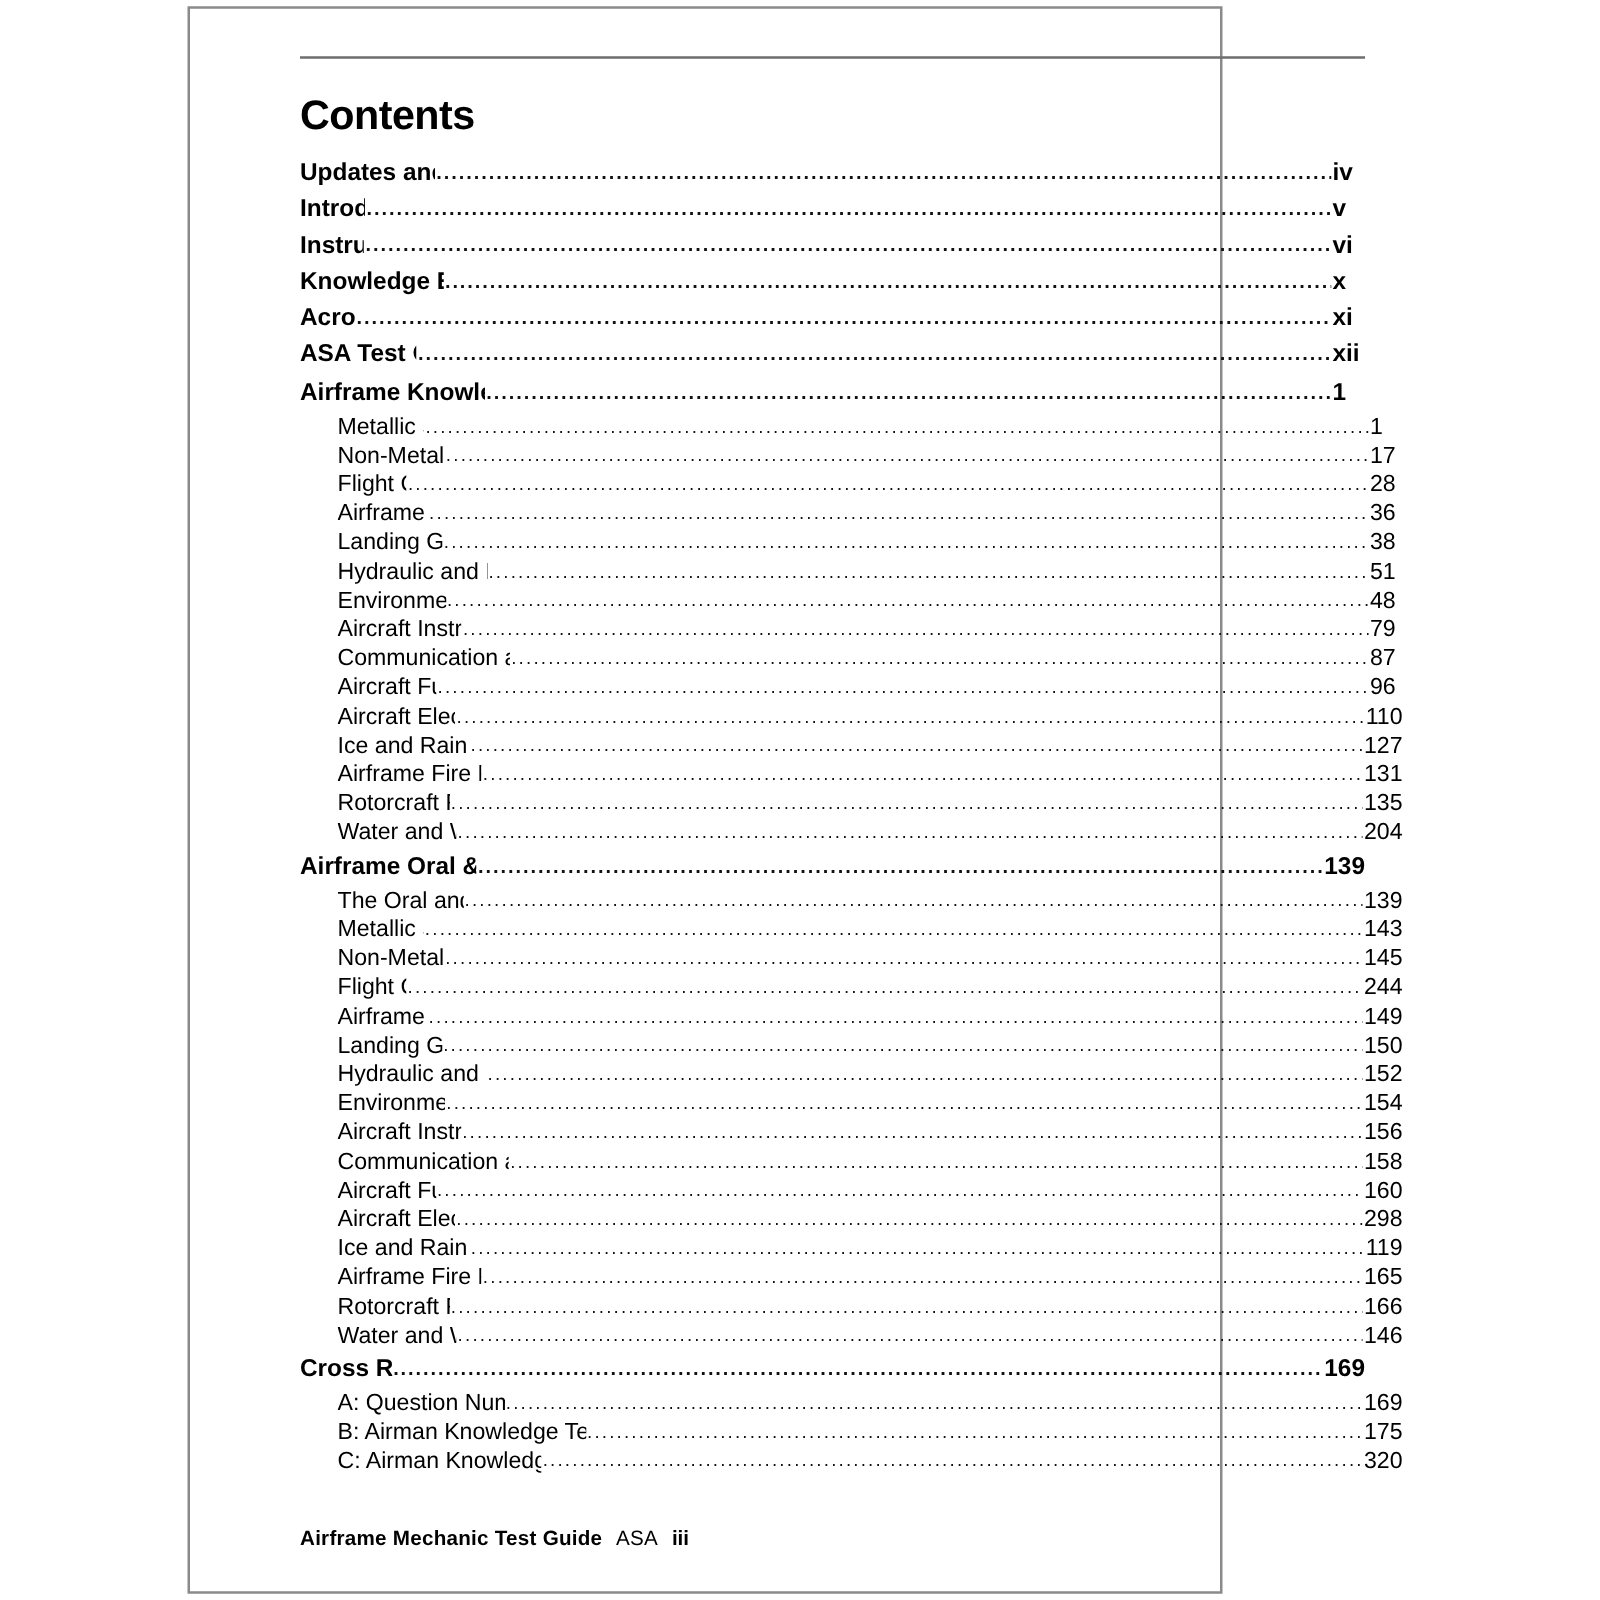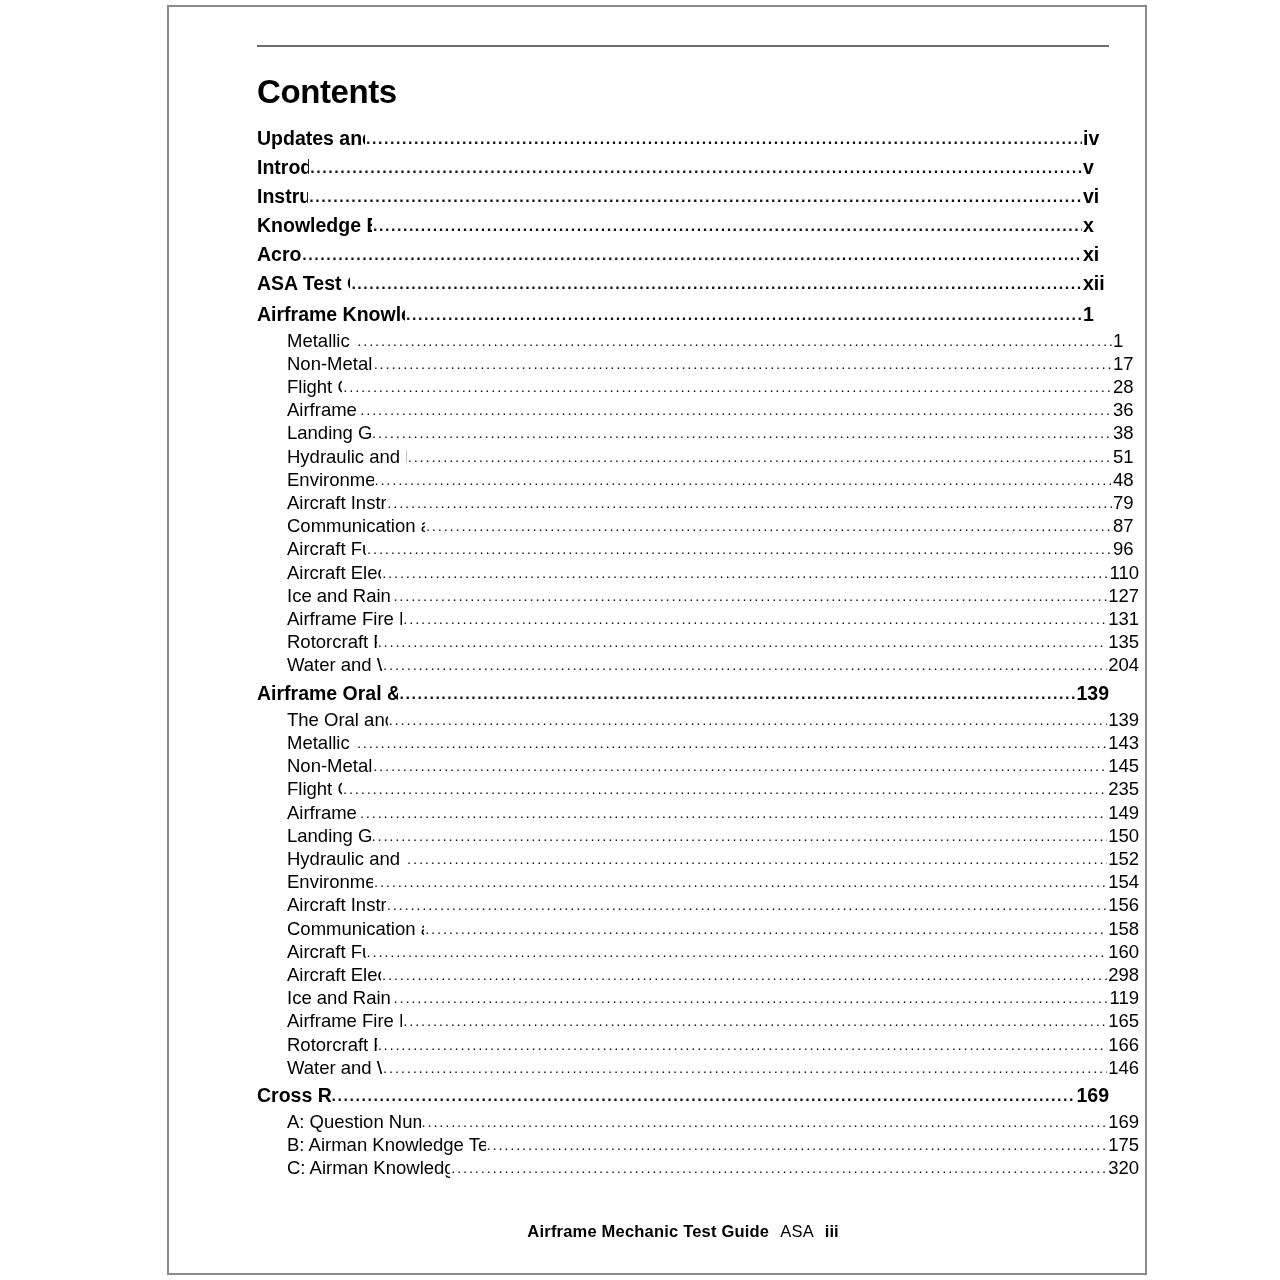--- a/index.html
+++ b/index.html
@@ -14,26 +14,25 @@
     font-family: "Liberation Sans", sans-serif;
     color: #000000;
     overflow: hidden;
   }
 
   
   #page-sheet {
     position: absolute;
     left: 150px;
     top: 5px;
-    width: 980px;
+    width: 828px;
     height: 1270px;
     box-sizing: border-box;
     border: 2px solid #8a8a8a;
     background: #ffffff;
-    margin-left: 17px;
   }
 
   
   #content-column {
     position: absolute;
     left: 88px;      
     top: 0px;
     width: 852px;    
   }
 
@@ -126,21 +125,21 @@
   .group-head {
     margin-top: 2px;
   }
 
   
   #page-footer {
     position: absolute;
     left: 88px;
     width: 852px;
     top: 1216px;
-    text-align: center;
+    text-align: left;
     font-size: 16.5px;
     line-height: 1;
   }
   #page-footer .f-title {
     font-weight: bold;
     letter-spacing: 0.2px;
   }
   #page-footer .f-pub {
     font-weight: normal;
     margin-left: 11px;
@@ -289,21 +288,21 @@
           <span class="toc-page">143</span>
         </li>
         <li class="toc-row lvl-sub">
           <span class="toc-label">Non-Metallic Structures</span>
           <span class="toc-leader"></span>
           <span class="toc-page">145</span>
         </li>
         <li class="toc-row lvl-sub">
           <span class="toc-label">Flight Controls</span>
           <span class="toc-leader"></span>
-          <span class="toc-page">235</span>
+          <span class="toc-page">244</span>
         </li>
         <li class="toc-row lvl-sub">
           <span class="toc-label">Airframe Inspection</span>
           <span class="toc-leader"></span>
           <span class="toc-page">149</span>
         </li>
         <li class="toc-row lvl-sub">
           <span class="toc-label">Landing Gear Systems</span>
           <span class="toc-leader"></span>
           <span class="toc-page">150</span>

